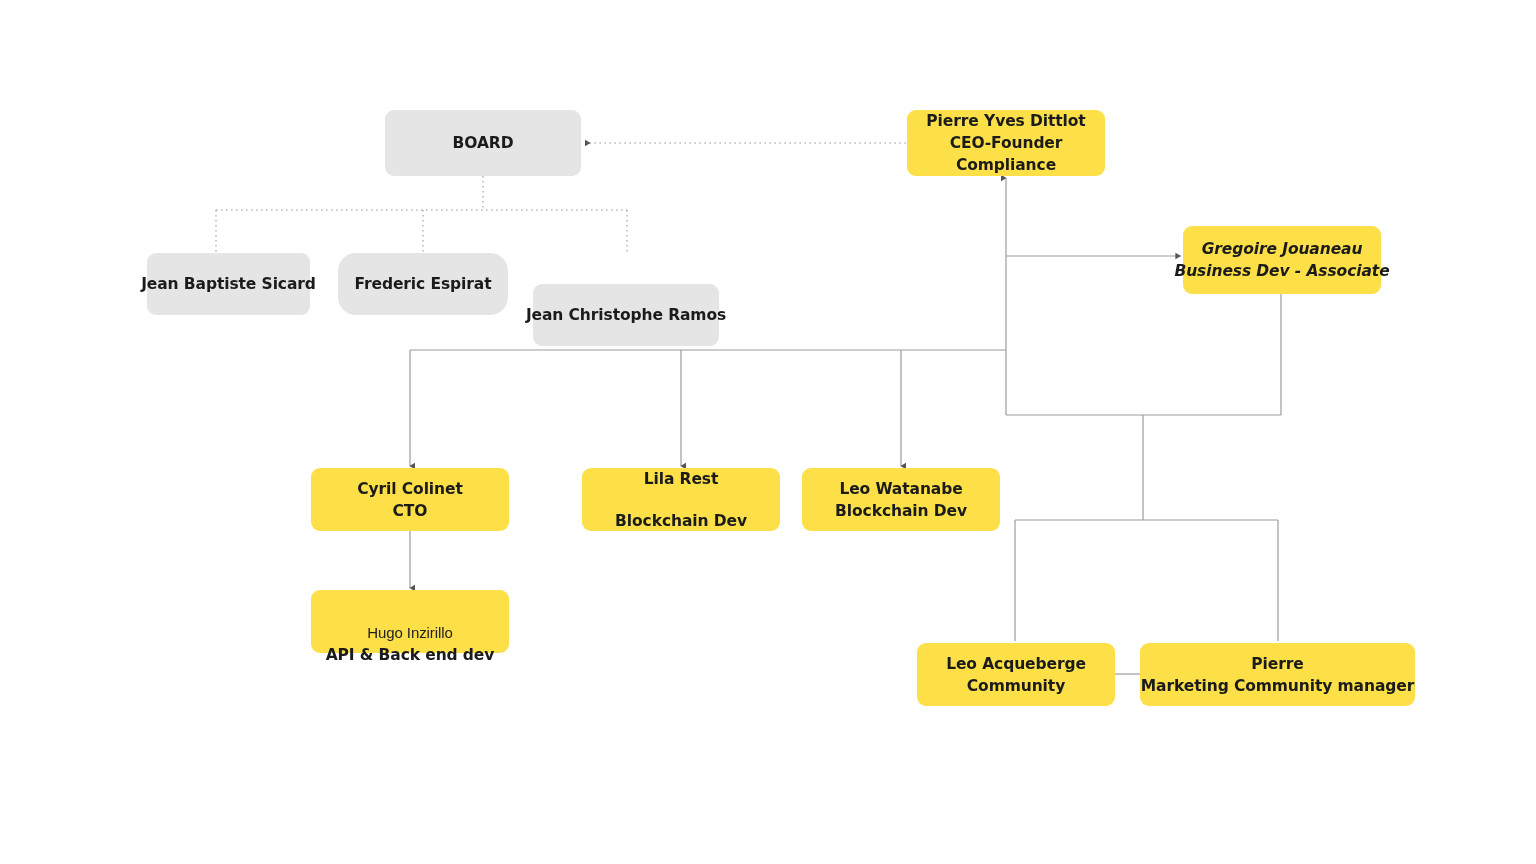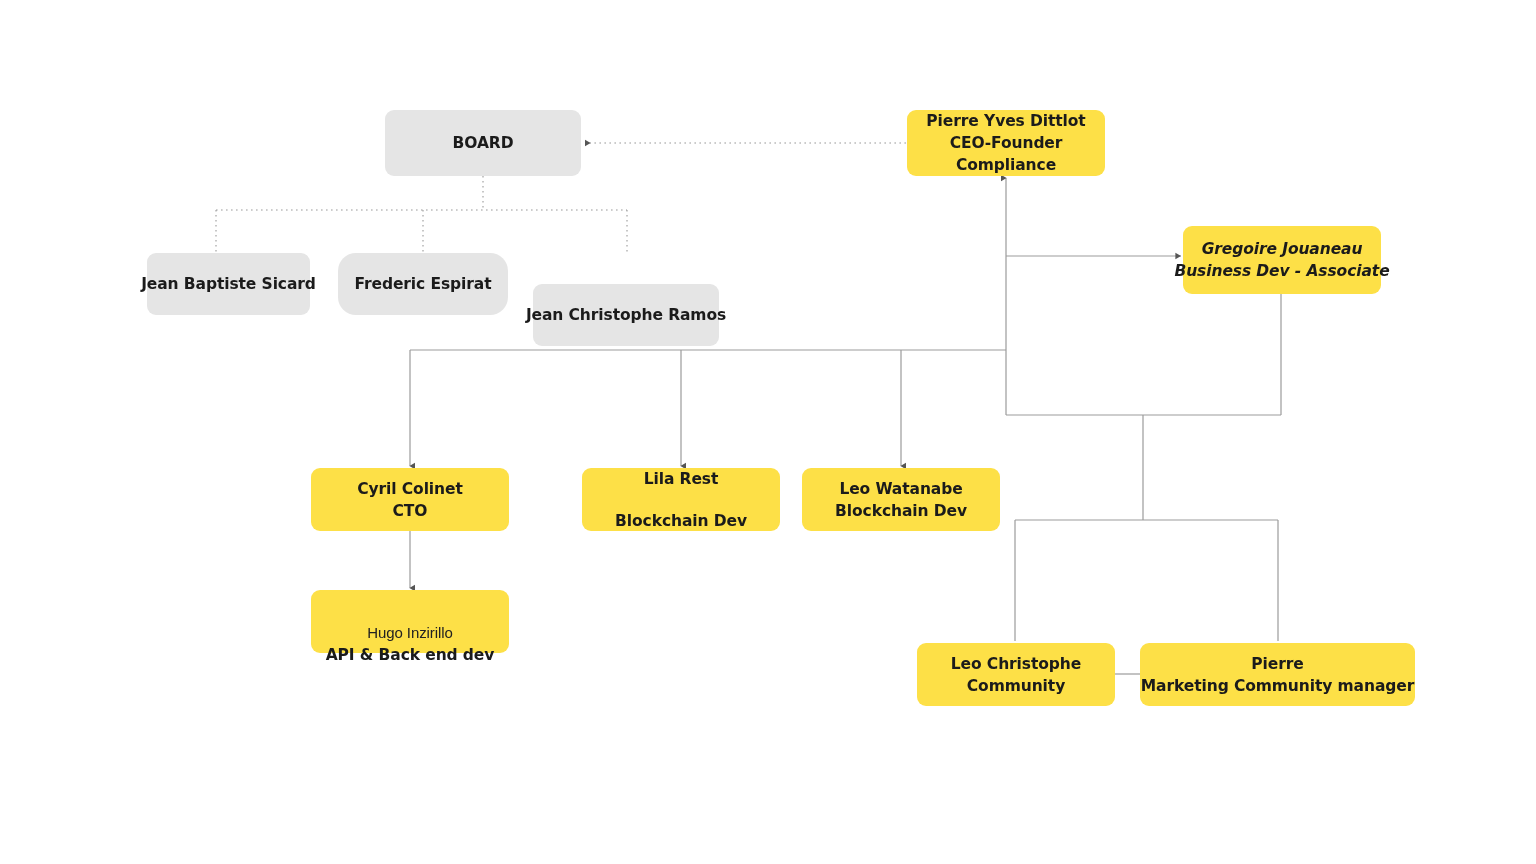--- a/index.html
+++ b/index.html
@@ -151,21 +151,21 @@
     <span class="ln b">Leo Watanabe</span>
     <span class="ln b">Blockchain Dev</span>
   </div>
 
   <div class="node gry" style="left:311px; top:590px; width:198px; height:63px;">
     <span class="ln r">Hugo Inzirillo</span>
     <span class="ln b">API &amp; Back end dev</span>
   </div>
 
   <div class="node gry" style="left:917px; top:643px; width:198px; height:63px;">
-    <span class="ln b">Leo Christophe</span>
+    <span class="ln b">Leo Acqueberge</span>
     <span class="ln b">Community</span>
   </div>
 
   <div class="node gry" style="left:1140px; top:643px; width:275px; height:63px;">
     <span class="ln b">Pierre</span>
     <span class="ln b">Marketing Community manager</span>
   </div>
 
 </div>
 

